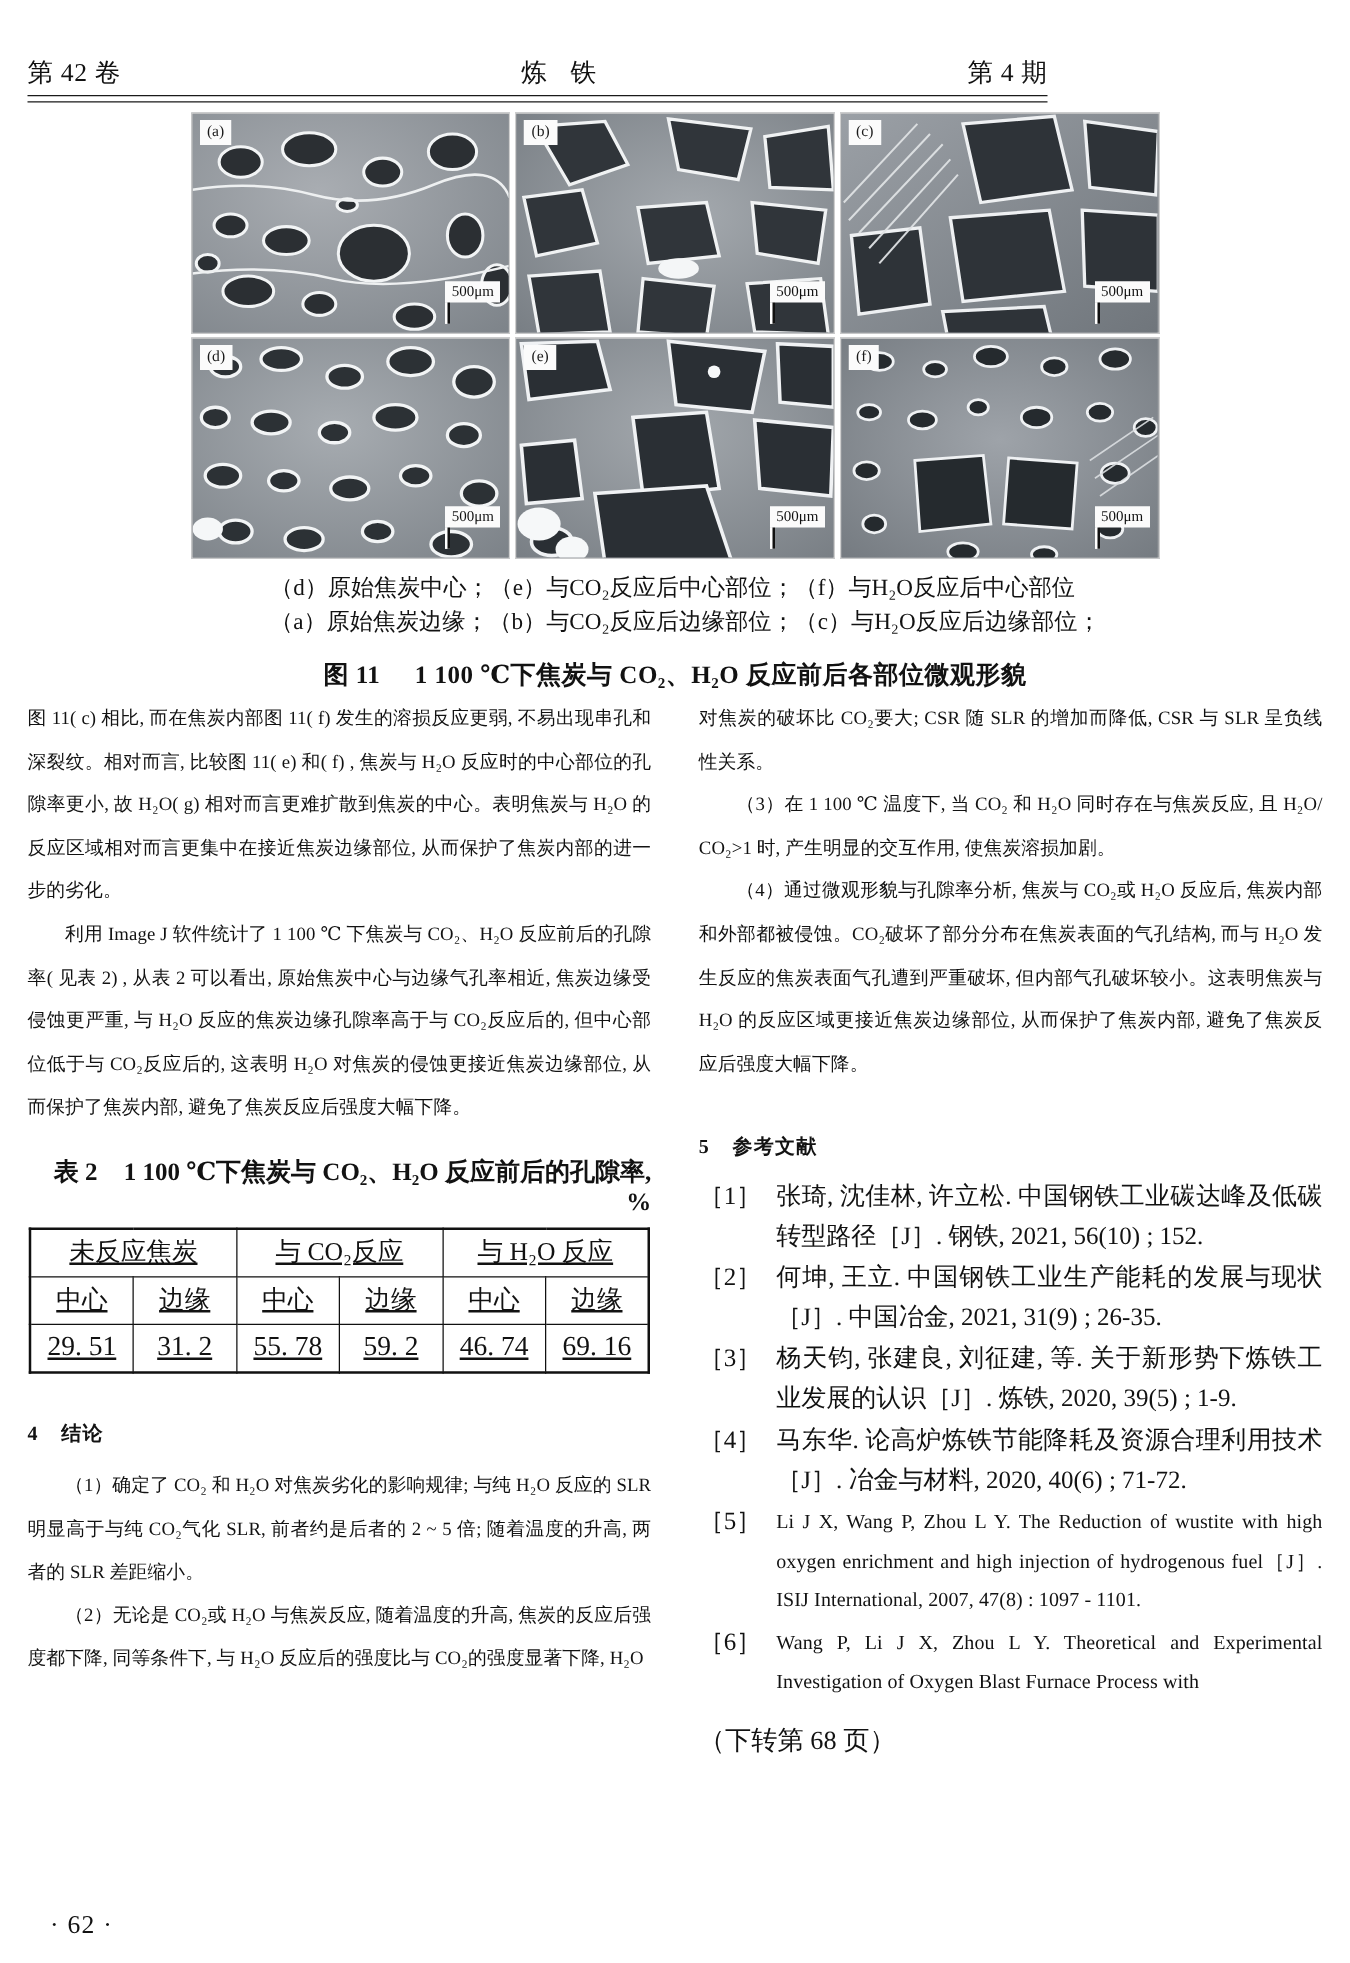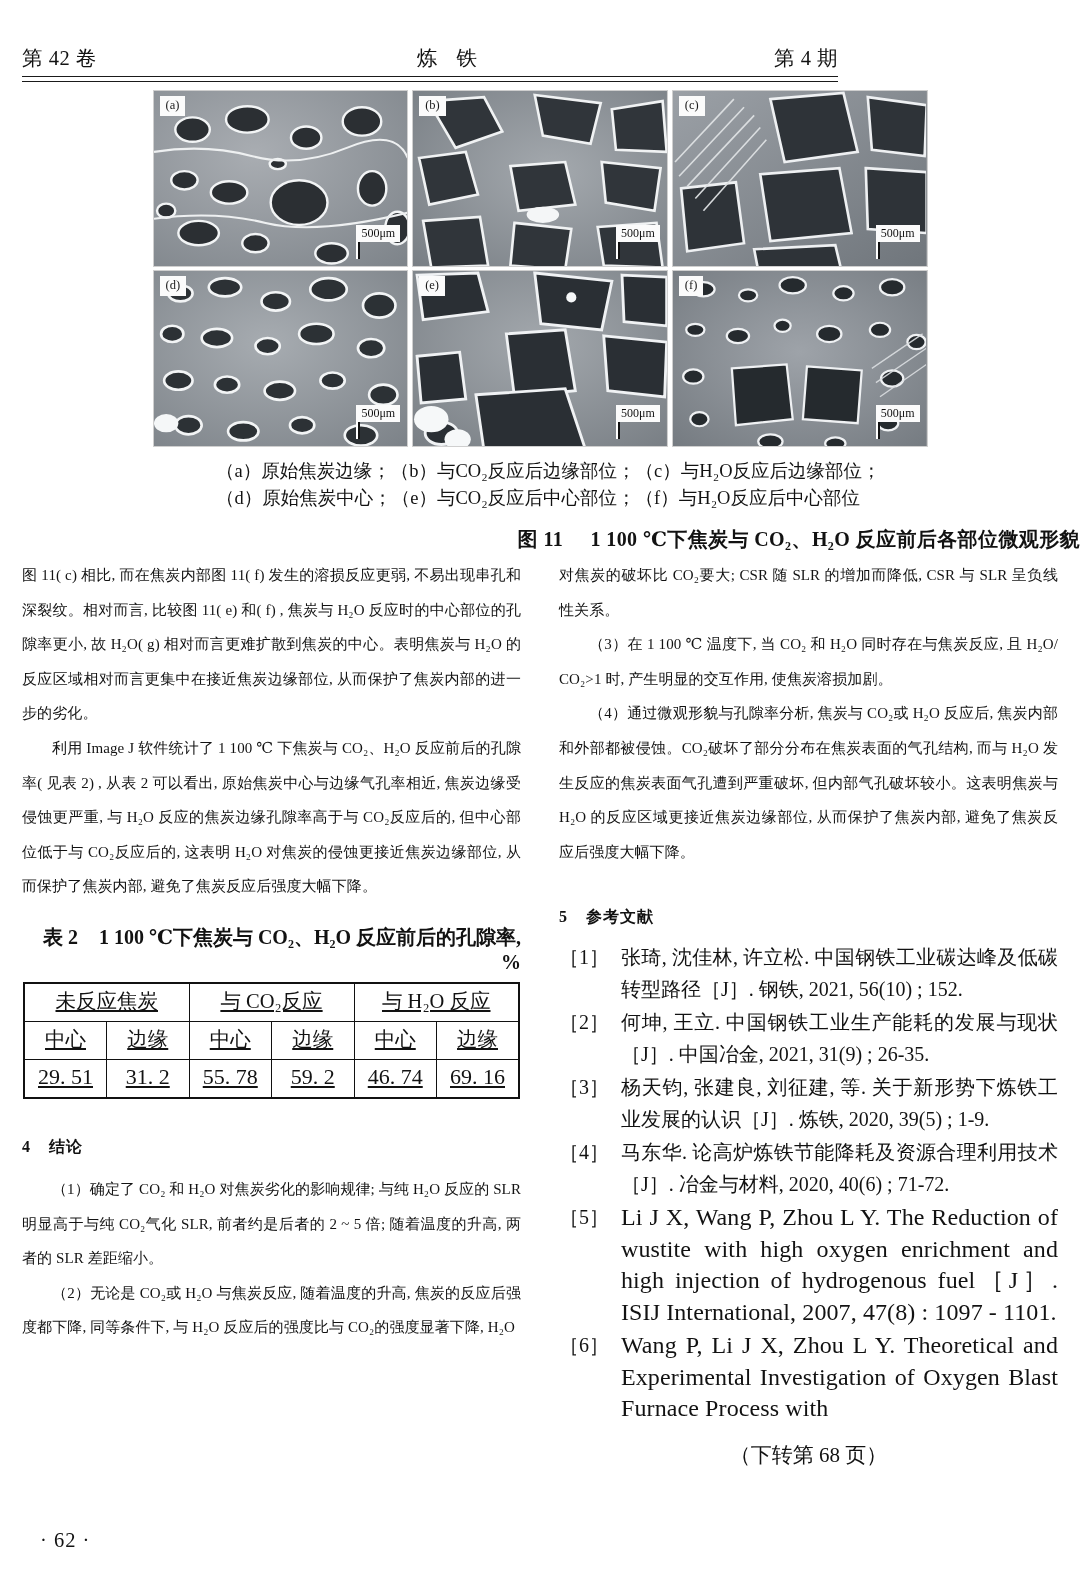--- a/index.html
+++ b/index.html
@@ -123,21 +123,21 @@
   .fig-sublabels {
     width: 800px;
     margin: 11px auto 0 auto;
     font-size: 18.5px;
     line-height: 1.45;
     text-align: left;
     padding-left: 76px;
     box-sizing: border-box;
   }
   .fig-caption {
-    text-align: right;
+    text-align: center;
     font-size: 20px;
     font-weight: bold;
     margin-top: 14px;
     letter-spacing: 0.4px;
   }
 
   
   .columns {
     position: absolute;
     top: 558px;
@@ -201,24 +201,24 @@
   .ref .tag {
     width: 62px;
     flex: 0 0 62px;
     text-align: left;
     white-space: nowrap;
   }
   .ref .txt {
     flex: 1;
     text-align: justify;
   }
-  .ref.en .txt { font-size: 24px; letter-spacing: 0.1px; }
+  .ref.en .txt { font-size: 16px; letter-spacing: 0.1px; }
 
   .contd {
-    text-align: center;
+    text-align: left;
     font-size: 21px;
     margin-top: 16px;
   }
 
   
   .folio {
     position: absolute;
     bottom: 18px;
     left: 40px;
     font-size: 20.5px;
@@ -448,22 +448,22 @@
         <span class="panel-label">(f)</span>
         <span class="scalebar">
           <span class="txt">500μm</span>
           <span class="bar"></span>
         </span>
       </div>
 
     </div>
 
     <div class="fig-sublabels">
+      <div>（d）原始焦炭中心；（e）与CO₂反应后中心部位；（f）与H₂O反应后中心部位</div>
       <div>（a）原始焦炭边缘；（b）与CO₂反应后边缘部位；（c）与H₂O反应后边缘部位；</div>
-      <div>（d）原始焦炭中心；（e）与CO₂反应后中心部位；（f）与H₂O反应后中心部位</div>
     </div>
 
     <div class="fig-caption">
       <span>图 11</span>
       <span style="display:inline-block;width:22px"></span><span>1 100 ℃下焦炭与 CO₂、H₂O 反应前后各部位微观形貌</span>
     </div>
   </div>
 
   <div class="columns">
 

